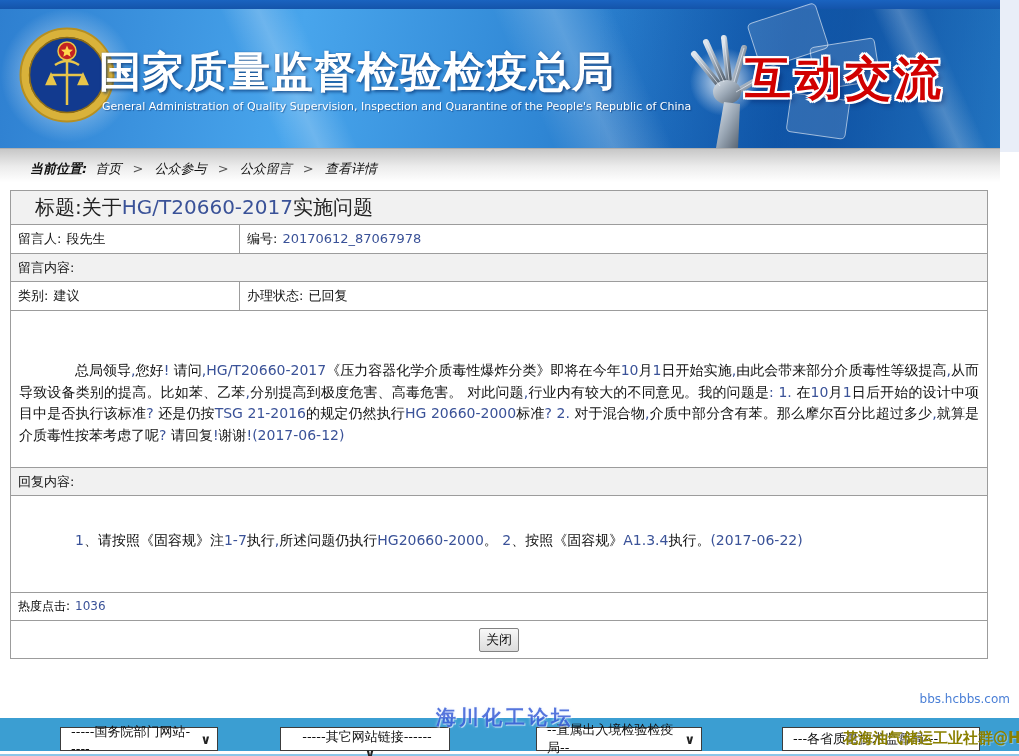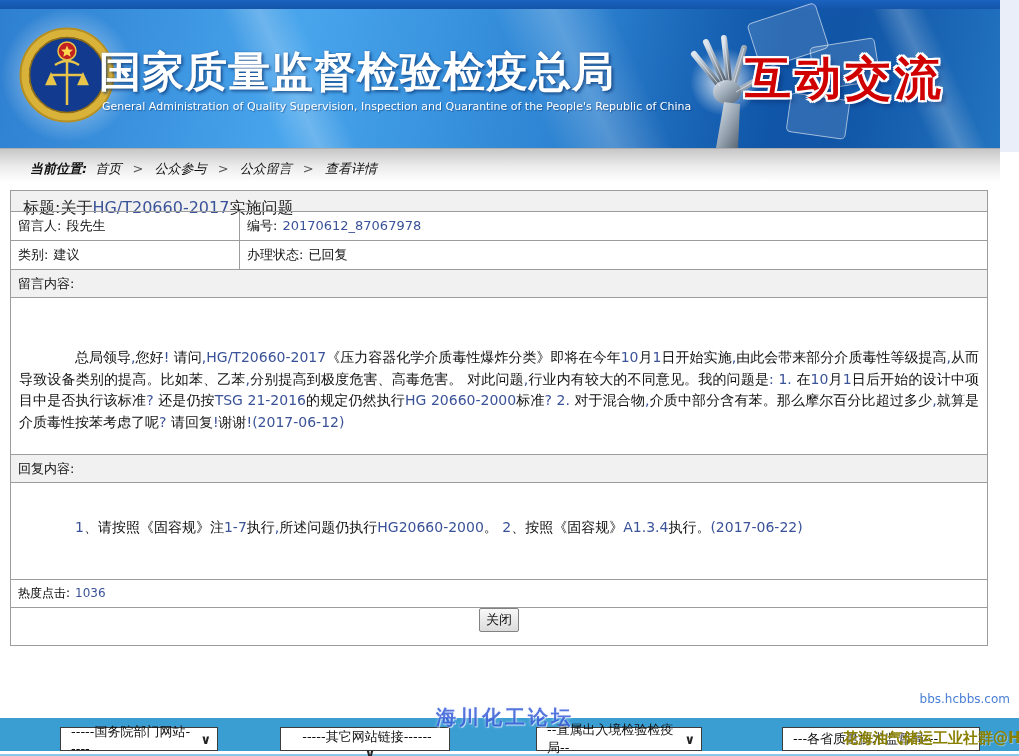--- a/index.html
+++ b/index.html
@@ -50,34 +50,34 @@
     background:linear-gradient(#c7c7c7 0%,#ececec 45%,#ffffff 85%);border-top:1px solid #b0b0b0;font-style:italic;}
   .crumb-inner{position:absolute;left:30px;top:11px;font-size:13px;color:#111;}
   .crumb-label{font-weight:bold;margin-right:4px;}
   .crumb-link{color:#111;text-decoration:none;cursor:pointer;}
   .crumb-sep{color:#555;margin:0 7px;}
 
   
   .detail-table{position:absolute;left:10px;top:190px;width:978px;border:1px solid var(--tbl-border);background:#fff;}
   .t-row{border-top:1px solid var(--tbl-border);position:relative;}
   .t-row:first-child{border-top:none;}
-  .row-title{height:20px;line-height:33px;background:var(--row-gray);font-size:16px;color:#222;padding-left:12px;}
+  .row-title{height:33px;line-height:33px;background:var(--row-gray);font-size:20px;color:#222;padding-left:24px;}
   .row-pair{height:29px;display:flex;}
   .cell{font-size:13px;line-height:28px;padding-left:7px;color:#111;}
   .cell-l{width:229px;border-right:1px solid var(--tbl-border);}
   .cell-r{flex:1;}
   .cell .val{margin-left:5px;}
   .row-label{height:28px;line-height:28px;background:var(--row-gray);font-size:13px;color:#111;padding-left:7px;}
   .row-msg{height:157px;}
   .row-reply{height:97px;}
   .content-text{font-size:14px;line-height:21.5px;color:#111;text-indent:56px;text-align:justify;}
   .msg-text{padding:49px 8px 0 8px;}
   .reply-text{padding:34px 8px 0 8px;}
   .row-hits{height:28px;line-height:27px;font-size:12px;padding-left:7px;}
-  .row-btn{height:38px;display:flex;justify-content:center;}
+  .row-btn{height:38px;display:flex;align-items:center;justify-content:center;}
   .close-btn{min-width:36px;height:24px;font-size:13px;color:#111;padding:0 6px;
     background:linear-gradient(#f8f8f8,#dcdcdc);border:1px solid #828282;border-radius:2px;cursor:pointer;
     font-family:"DejaVu Sans","Liberation Sans",sans-serif;}
   .lat{color:var(--latin-navy);}
 
   
   .bbs-link{position:absolute;left:0;top:692px;width:1010px;text-align:right;font-size:12px;
     color:var(--link-blue);text-decoration:none;cursor:pointer;padding-left:48px;}
   .wm-blue{position:absolute;left:0;top:704px;width:1010px;text-align:center;font-size:20px;font-weight:bold;
     color:var(--wm-blue);letter-spacing:3px;opacity:.88;z-index:5;pointer-events:none;
@@ -176,29 +176,29 @@
       <span>标题:</span><span class="mix">关于<span class="lat">HG/T20660-2017</span>实施问题</span>
     </div>
     <div class="t-row row-pair">
       <div class="cell cell-l">
         <span>留言人:</span><span class="val">段先生</span>
       </div>
       <div class="cell cell-r">
         <span>编号:</span><span class="val mix"><span class="lat">20170612_87067978</span></span>
       </div>
     </div>
+    <div class="t-row row-label">留言内容:</div>
     <div class="t-row row-pair">
       <div class="cell cell-l">
         <span>类别:</span><span class="val">建议</span>
       </div>
       <div class="cell cell-r">
         <span>办理状态:</span><span class="val">已回复</span>
       </div>
     </div>
-    <div class="t-row row-label">留言内容:</div>
     <div class="t-row row-msg">
       <div class="content-text msg-text mix">总局领导<span class="lat">,</span>您好<span class="lat">! </span>请问<span class="lat">,HG/T20660-2017</span>《压力容器化学介质毒性爆炸分类》即将在今年<span class="lat">10</span>月<span class="lat">1</span>日开始实施<span class="lat">,</span>由此会带来部分介质毒性等级提高<span class="lat">,</span>从而导致设备类别的提高。比如苯、乙苯<span class="lat">,</span>分别提高到极度危害、高毒危害。<span class="lat"> </span>对此问题<span class="lat">,</span>行业内有较大的不同意见。我的问题是<span class="lat">: 1. </span>在<span class="lat">10</span>月<span class="lat">1</span>日后开始的设计中项目中是否执行该标准<span class="lat">? </span>还是仍按<span class="lat">TSG 21-2016</span>的规定仍然执行<span class="lat">HG 20660-2000</span>标准<span class="lat">? 2. </span>对于混合物<span class="lat">,</span>介质中部分含有苯。那么摩尔百分比超过多少<span class="lat">,</span>就算是介质毒性按苯考虑了呢<span class="lat">? </span>请回复<span class="lat">!</span>谢谢<span class="lat">!(2017-06-12)</span></div>
     </div>
     <div class="t-row row-label">回复内容:</div>
     <div class="t-row row-reply">
       <div class="content-text reply-text mix"><span class="lat">1</span>、请按照《固容规》注<span class="lat">1-7</span>执行<span class="lat">,</span>所述问题仍执行<span class="lat">HG20660-2000</span>。<span class="lat"> 2</span>、按照《固容规》<span class="lat">A1.3.4</span>执行。<span class="lat">(2017-06-22)</span></div>
     </div>
     <div class="t-row row-hits">
       <span>热度点击:</span><span class="val mix" style="margin-left:5px;"><span class="lat">1036</span></span>
     </div>

